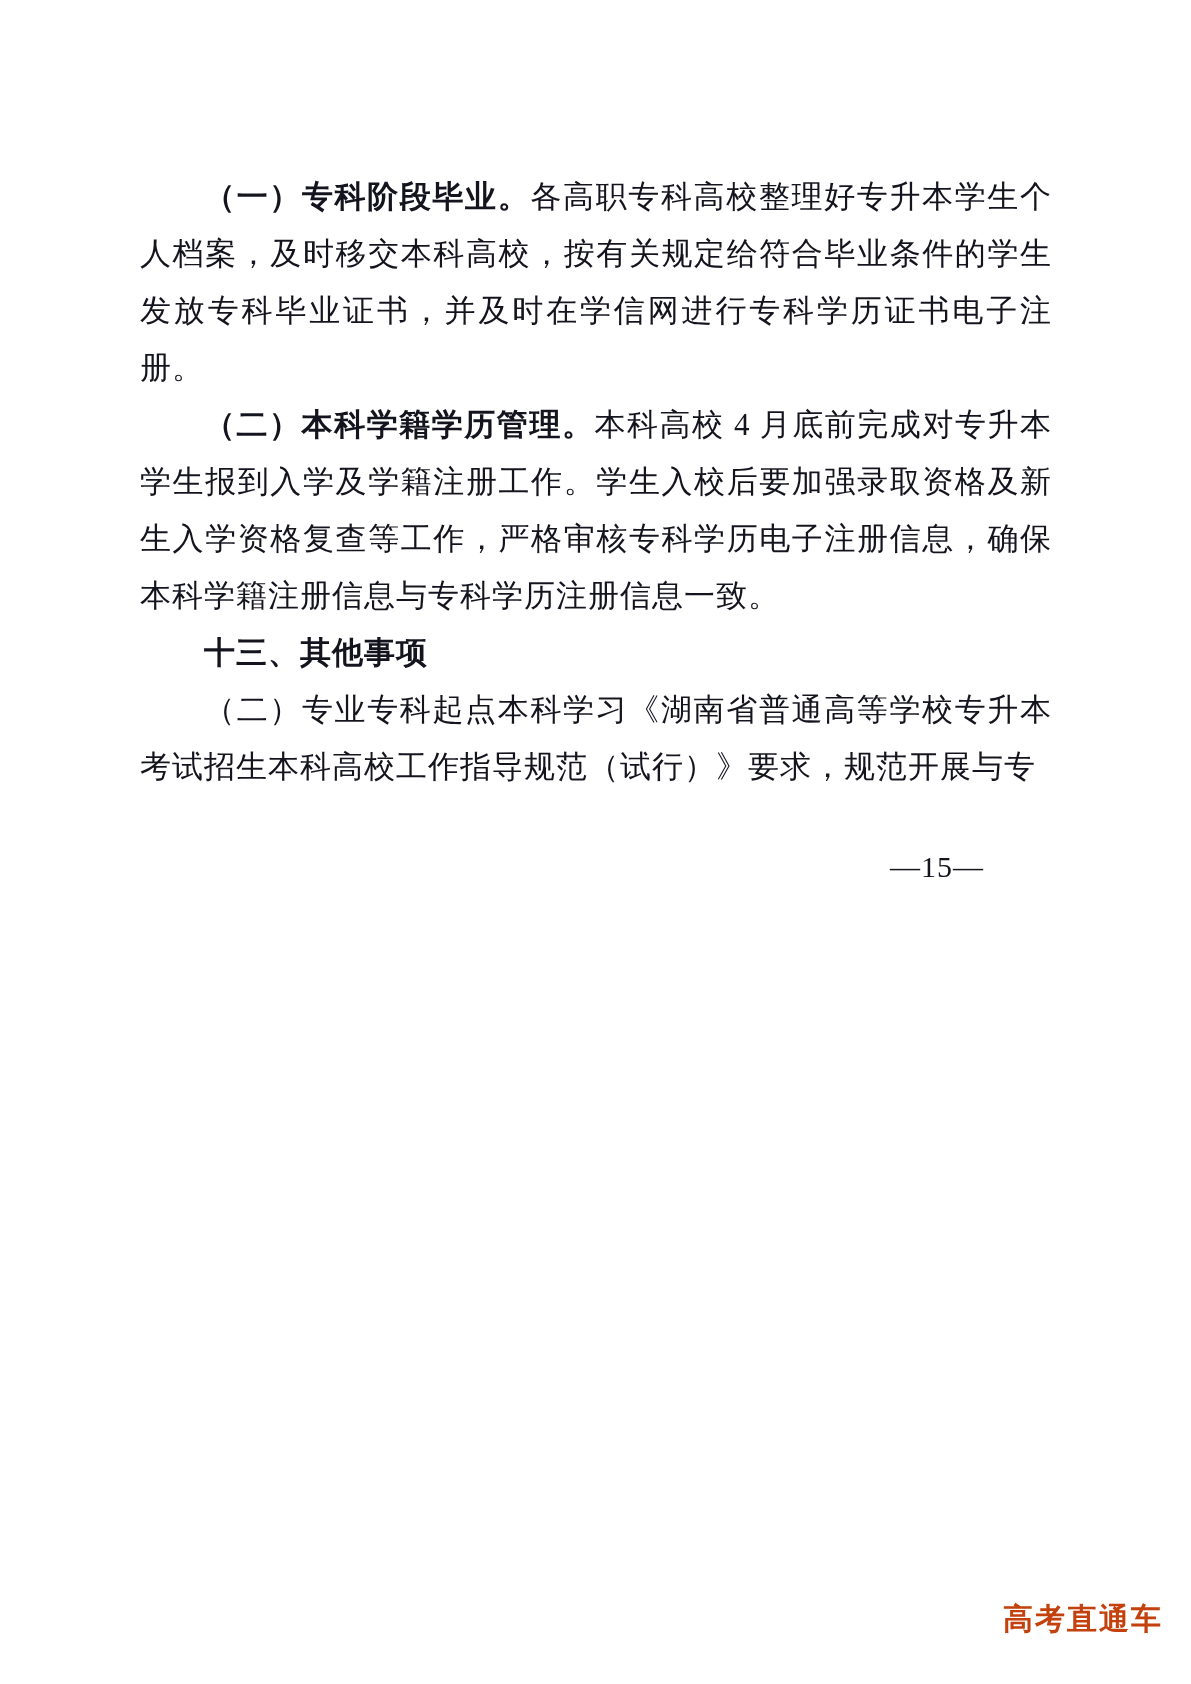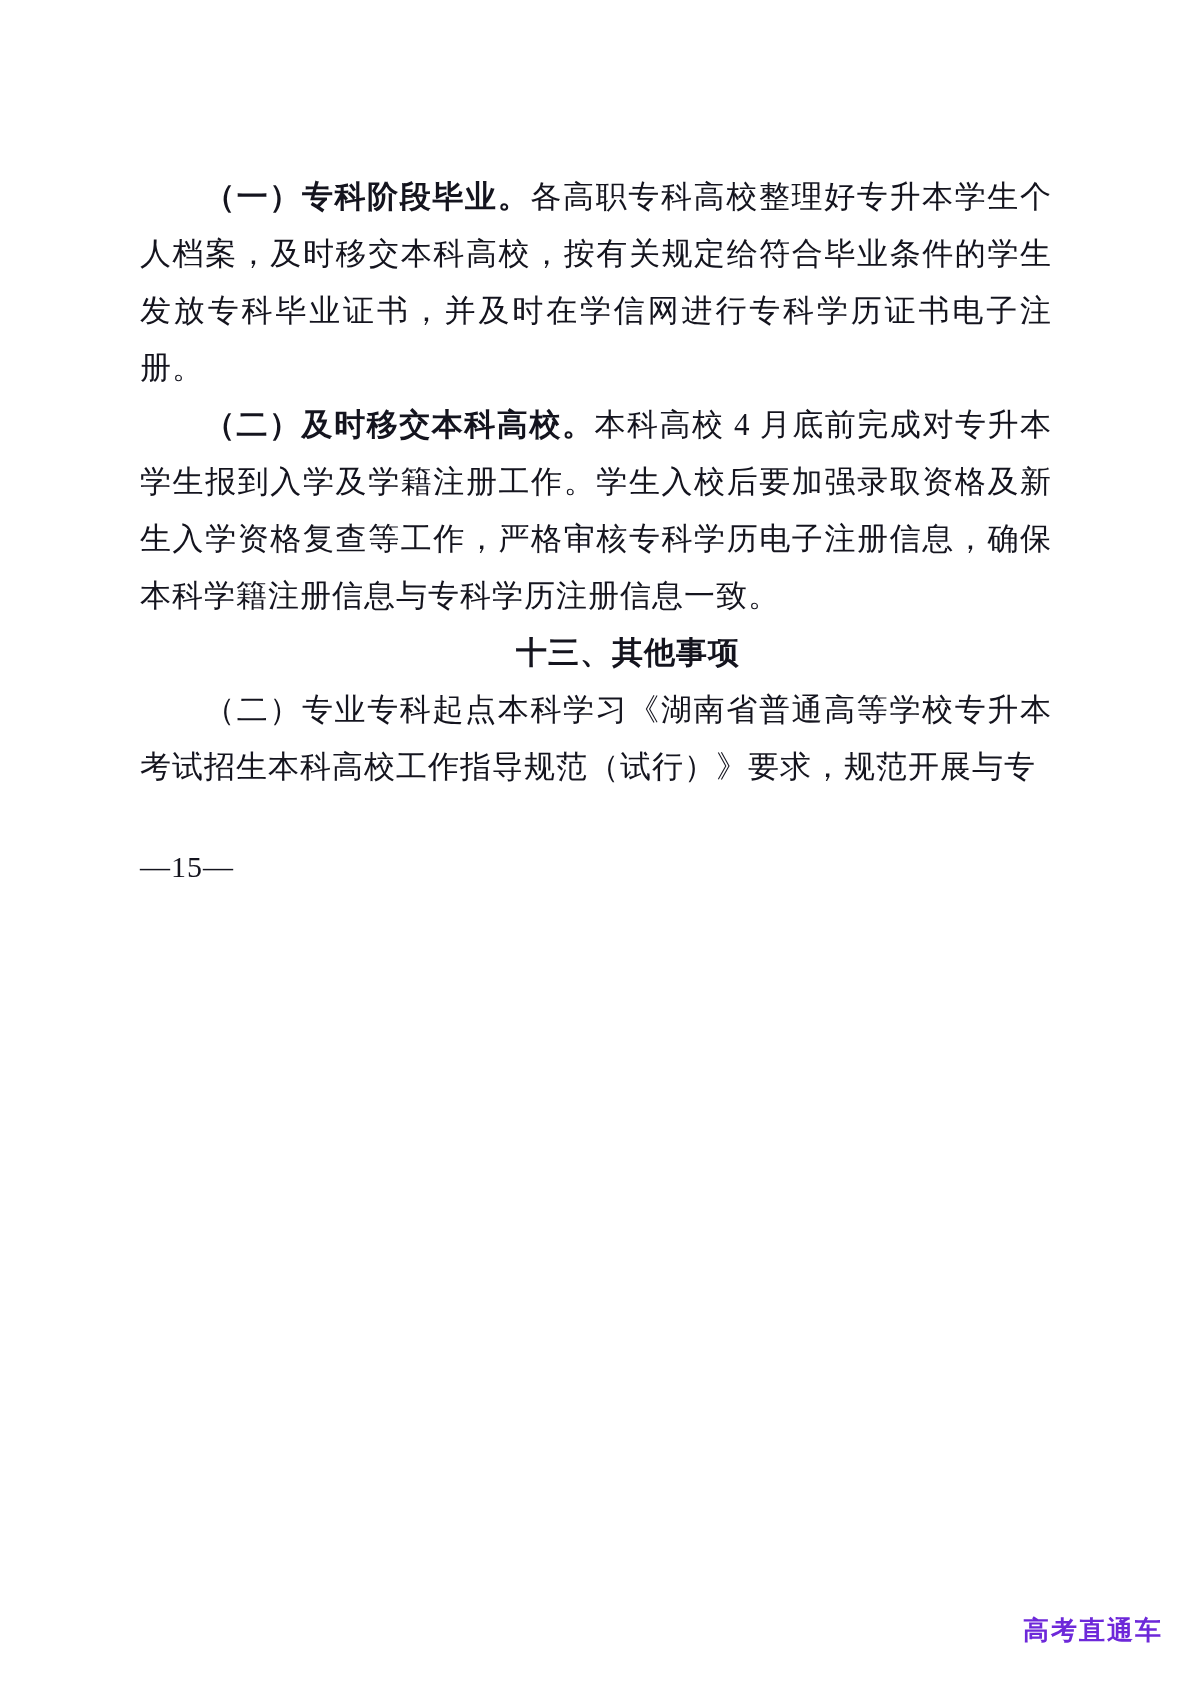--- a/index.html
+++ b/index.html
@@ -38,52 +38,51 @@
   .para .lead-bold {
     font-weight: bold;
   }
 
   .heading {
     font-size: 31px;
     line-height: 57px;
     font-weight: bold;
     text-indent: 64px;
     letter-spacing: 1px;
-    text-align: center;
   }
 
   .page-number {
     margin-top: 52px;
     font-size: 30px;
     line-height: 40px;
-    text-align: left;
+    text-align: right;
     padding-right: 68px;
     letter-spacing: 1px;
   }
 
   .watermark {
     position: absolute;
     right: 28px;
-    bottom: 36px;
-    font-size: 26px;
+    bottom: 44px;
+    font-size: 30px;
     font-weight: bold;
-    color: #6d28d9;
+    color: #c2410c;
     font-family: "Liberation Sans", "DejaVu Sans", sans-serif;
     letter-spacing: 2px;
   }
 </style>
 </head>
 <body>
 
 <div class="page">
   <div class="content">
 
     <p class="para"><span class="lead-bold">（一）专科阶段毕业。</span><span>各高职专科高校整理好专升本学生个人档案，及时移交本科高校，按有关规定给符合毕业条件的学生发放专科毕业证书，并及时在学信网进行专科学历证书电子注册。</span></p>
 
-    <p class="para"><span class="lead-bold">（二）及时移交本科高校。</span><span>本科高校 4 月底前完成对专升本学生报到入学及学籍注册工作。学生入校后要加强录取资格及新生入学资格复查等工作，严格审核专科学历电子注册信息，确保本科学籍注册信息与专科学历注册信息一致。</span></p>
+    <p class="para"><span class="lead-bold">（二）本科学籍学历管理。</span><span>本科高校 4 月底前完成对专升本学生报到入学及学籍注册工作。学生入校后要加强录取资格及新生入学资格复查等工作，严格审核专科学历电子注册信息，确保本科学籍注册信息与专科学历注册信息一致。</span></p>
 
 
     <h2 class="heading">十三、其他事项</h2>
 
 
     <p class="para"><span>（二）专业专科起点本科学习《湖南省普通高等学校专升本考试招生本科高校工作指导规范（试行）》要求，规范开展与专</span></p>
 
     <div class="page-number">—15—</div>
 
   </div>

